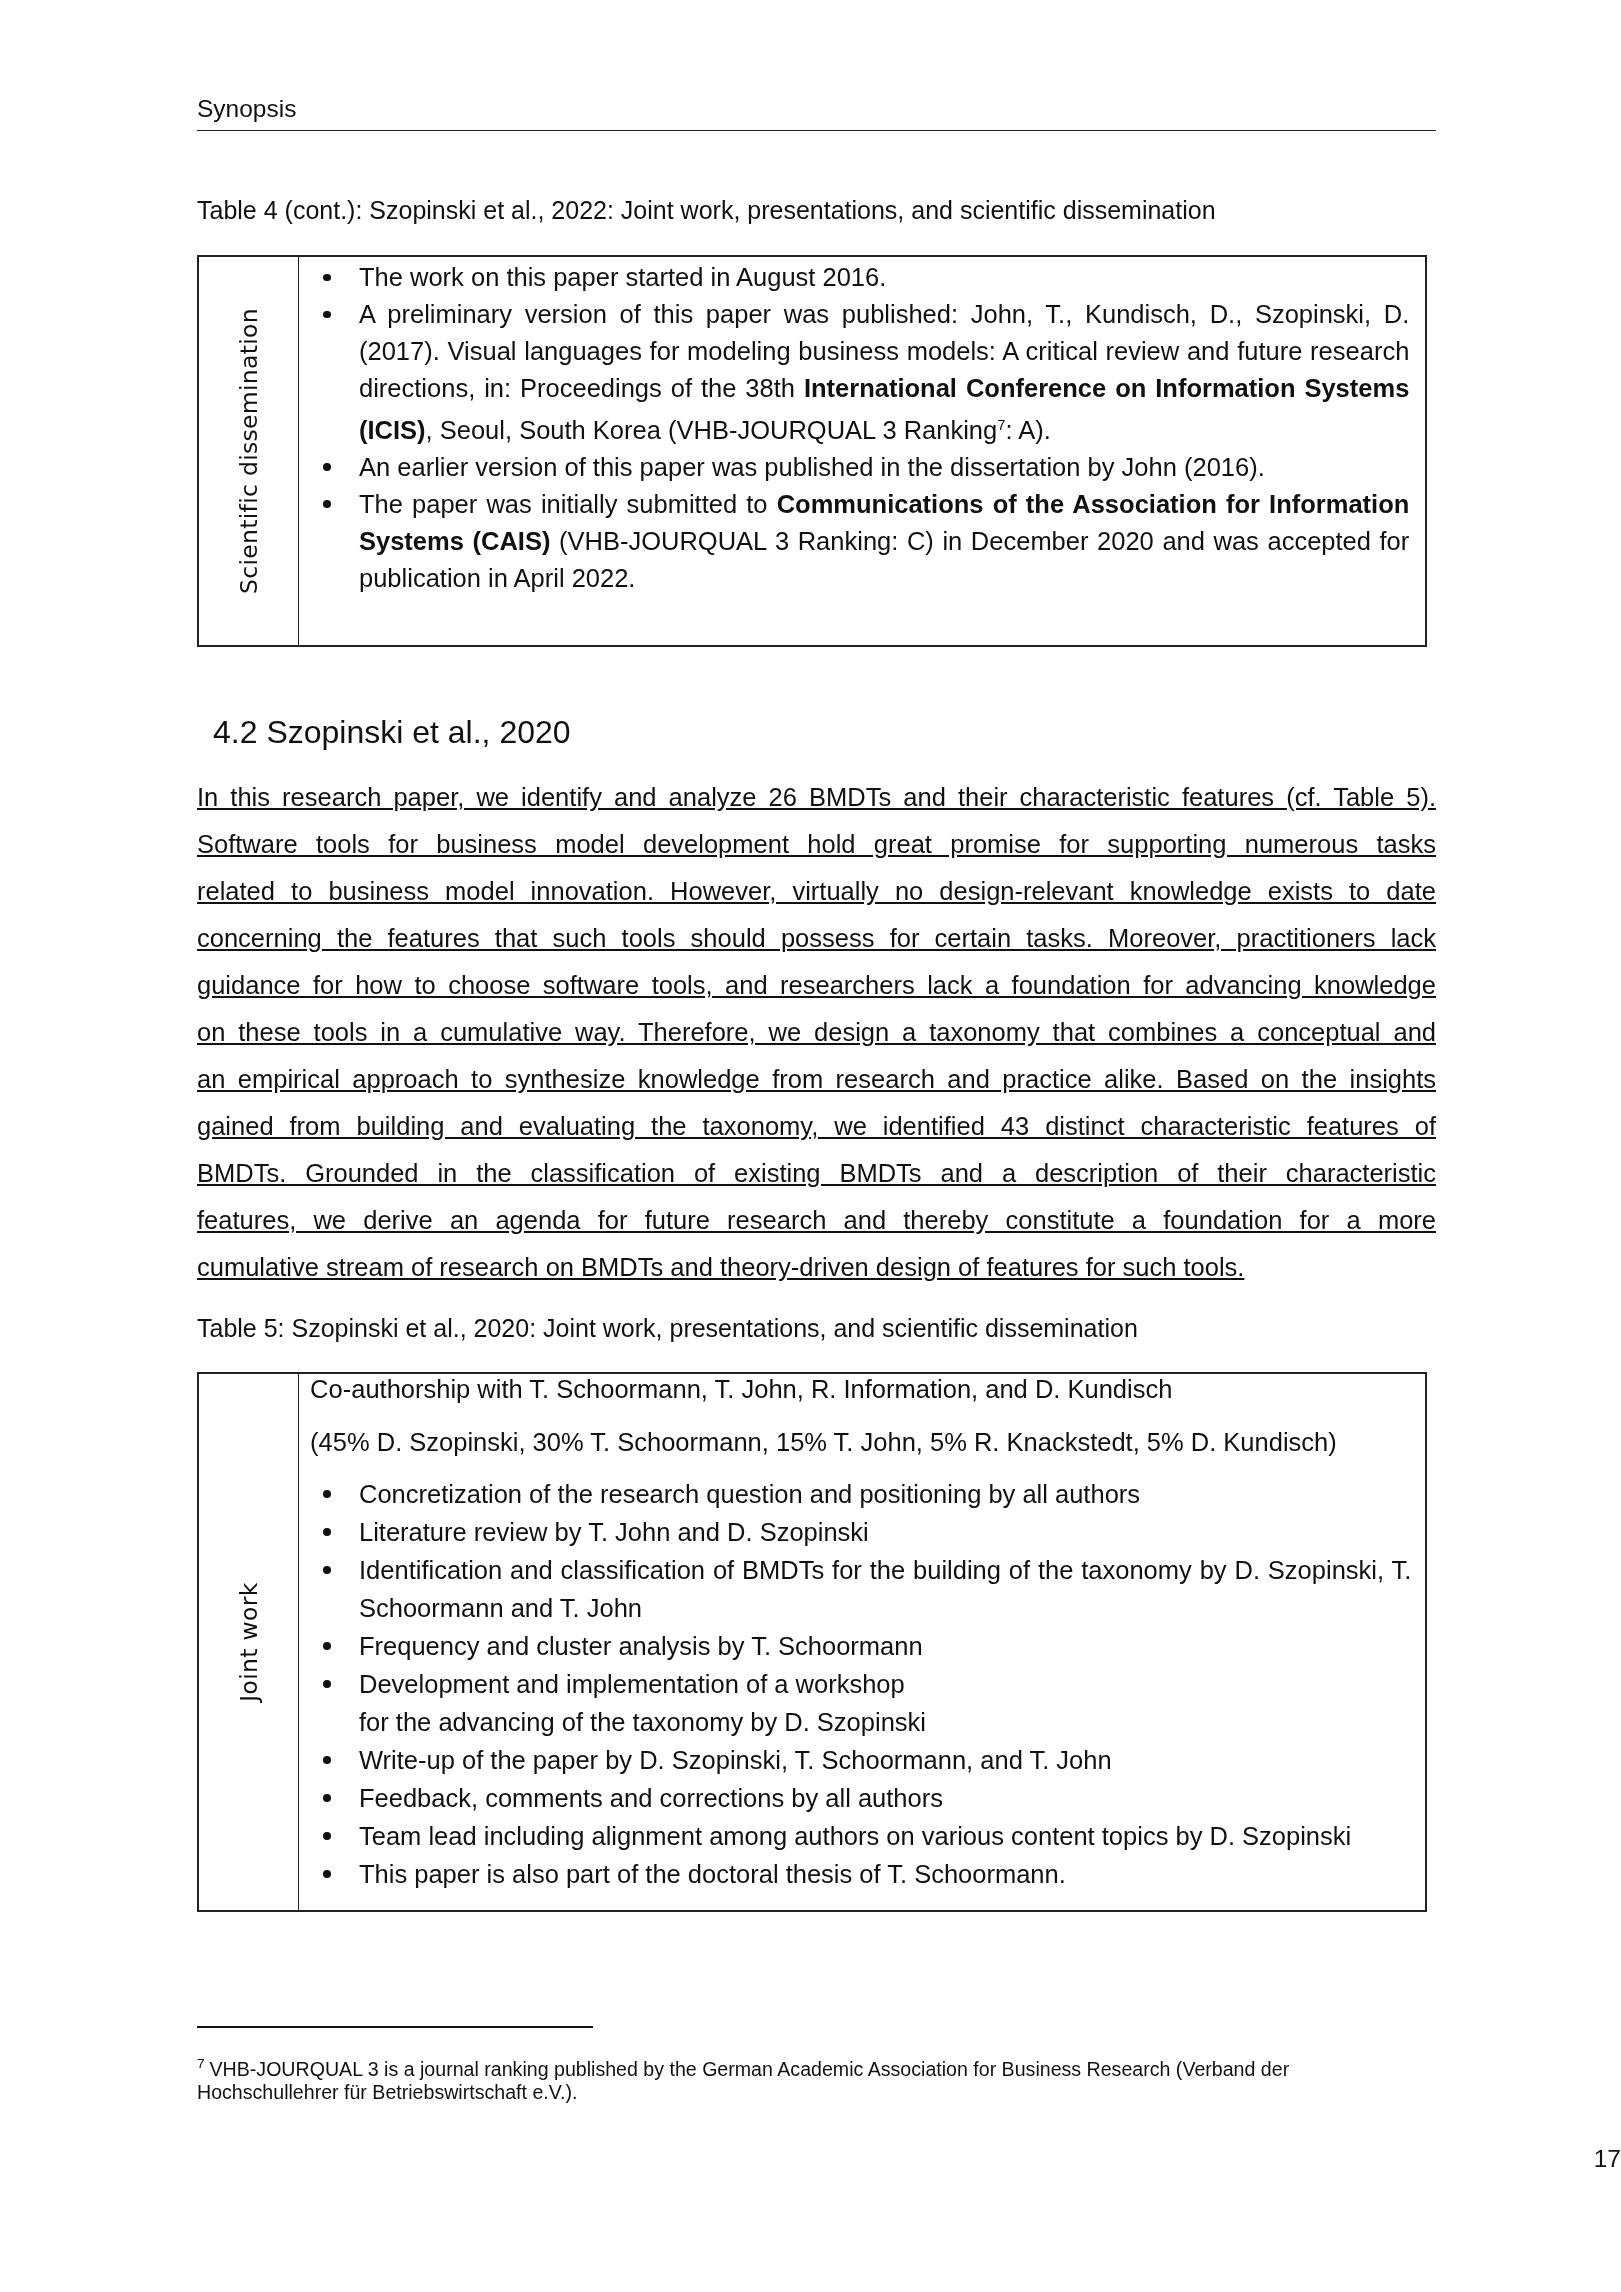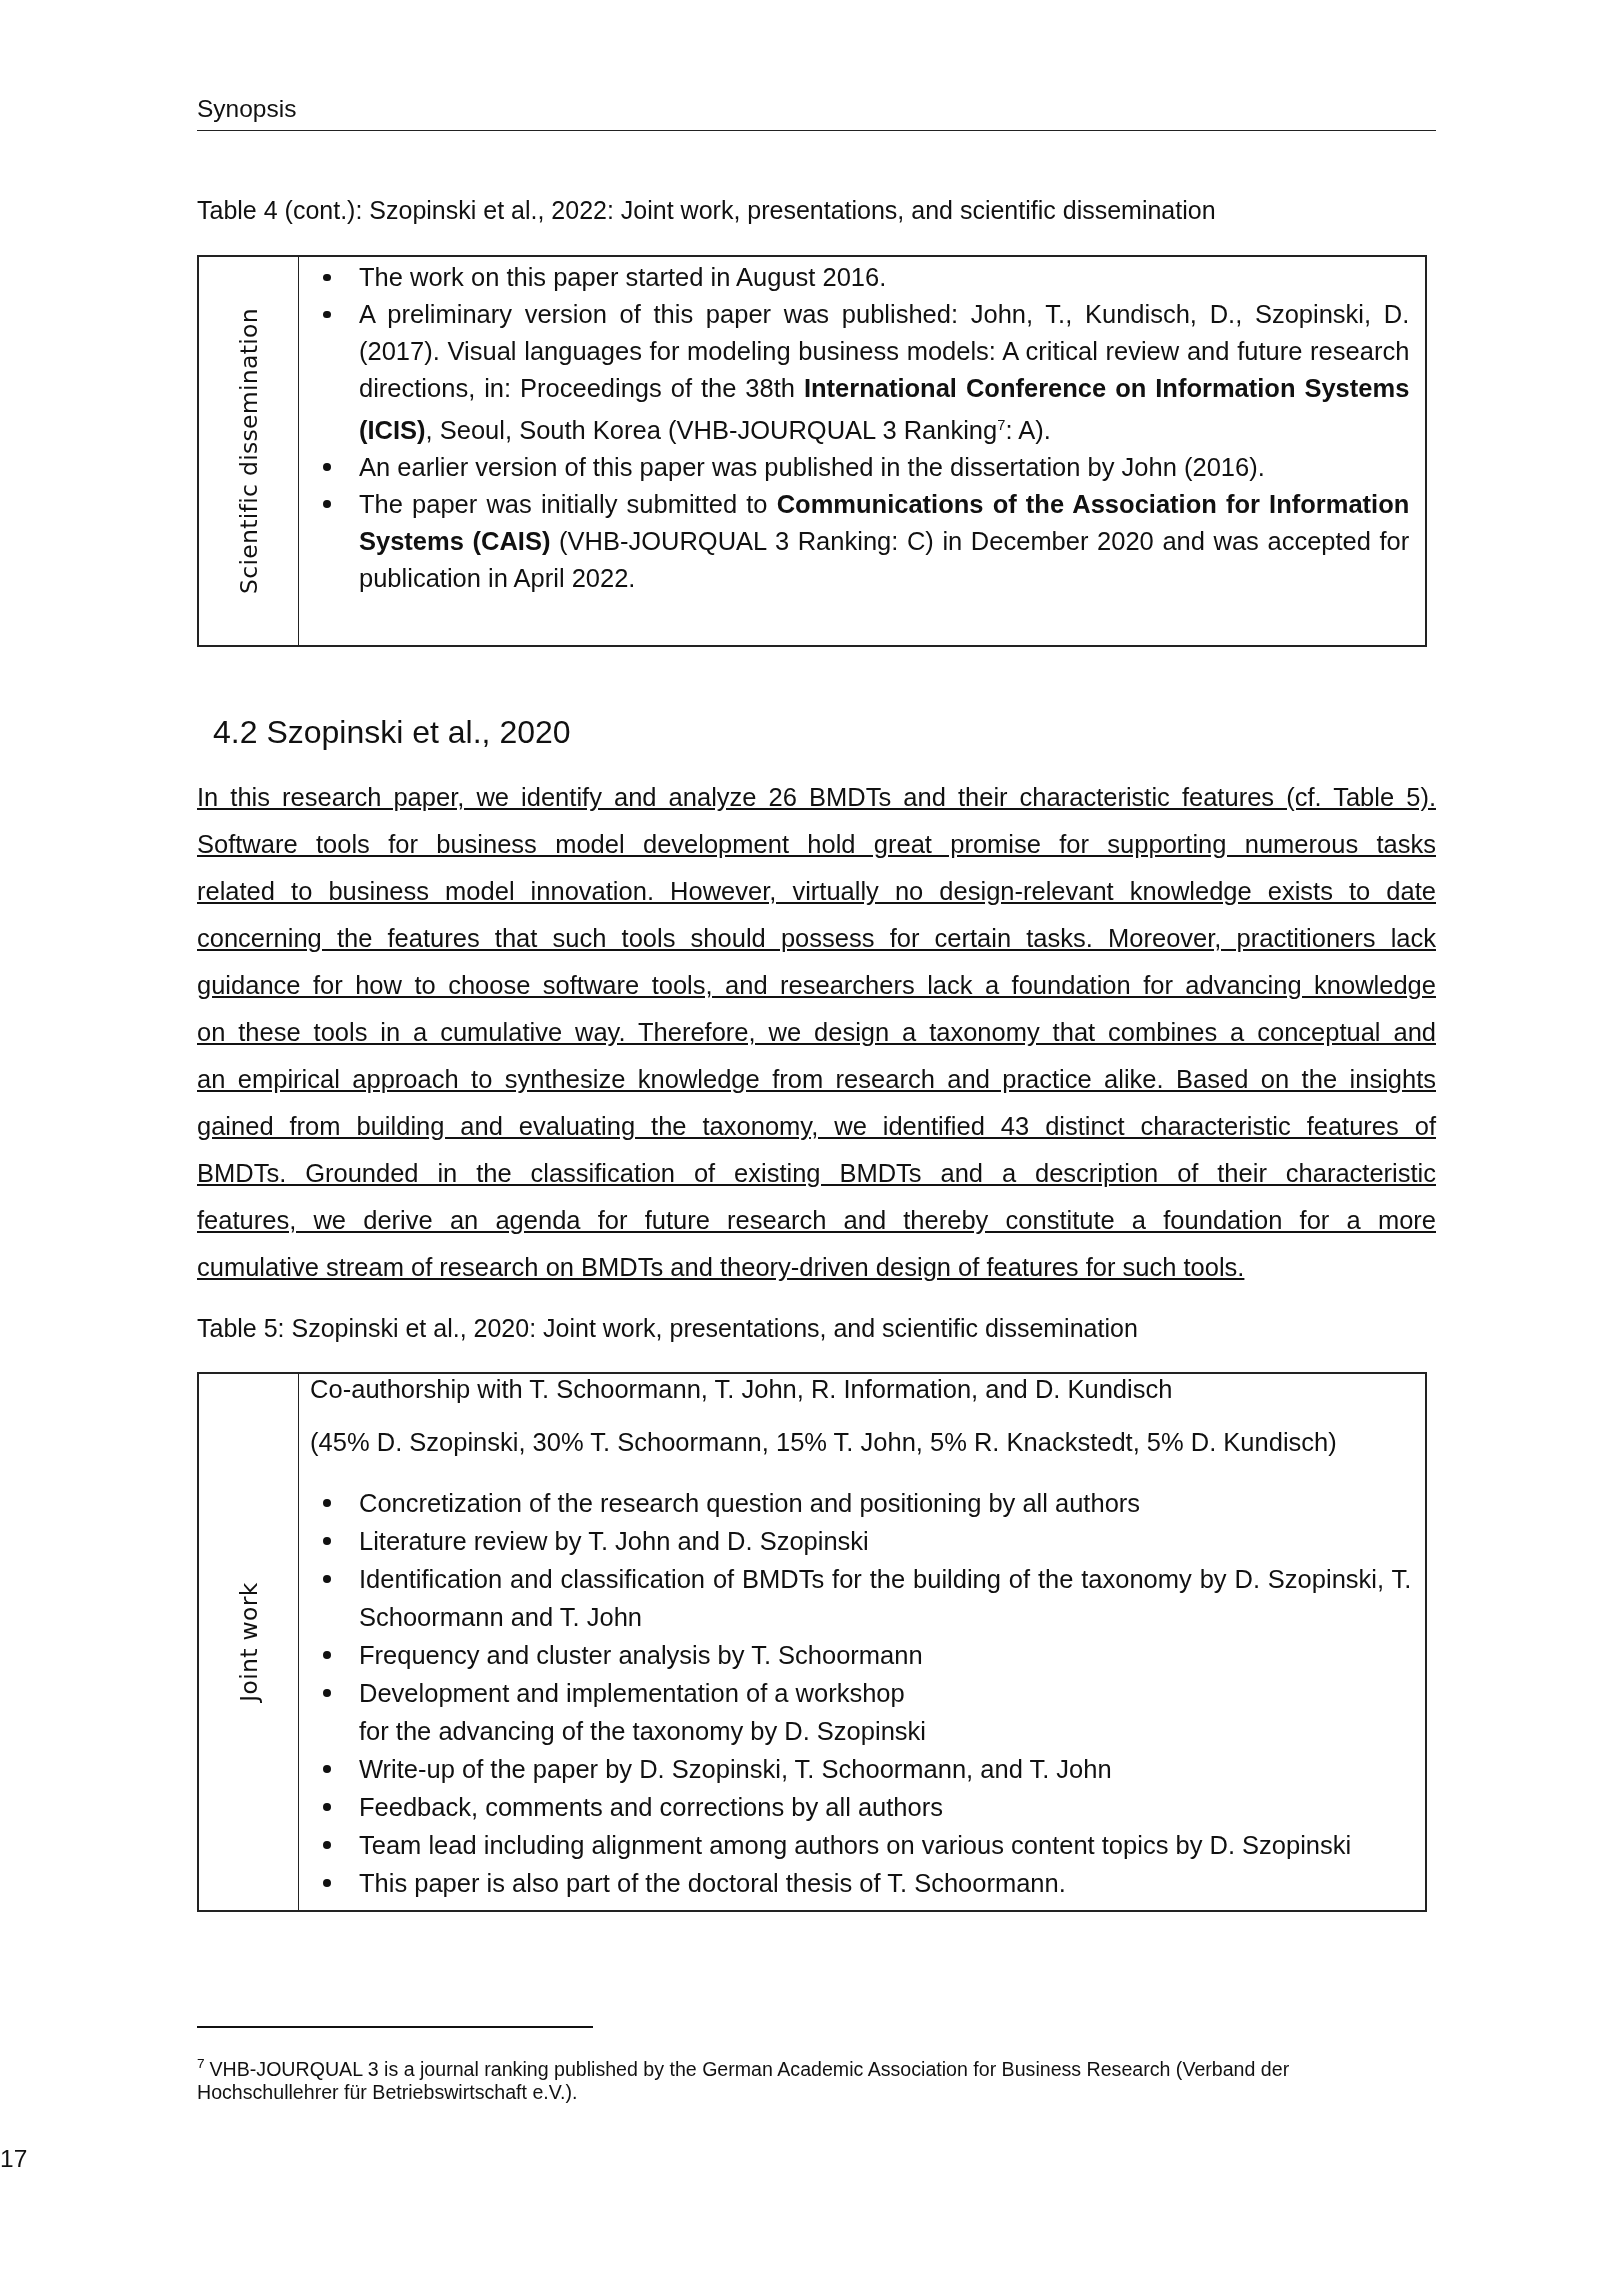--- a/index.html
+++ b/index.html
@@ -48,21 +48,21 @@
     .body-text {
       left: 197px; top: 774px; width: 1239px; font-size: 25.5px; line-height: 47px;
       text-align: justify;
       text-decoration: underline;
     }
     .body-text .line { display: block; text-align: justify; text-align-last: justify; height: 47px; }
     .body-text .line.last { text-align-last: left; }
     .fn-rule { left: 197px; top: 2026px; width: 396px; border-top: 2px solid #111; }
     .footnote { left: 197px; top: 2052px; width: 1239px; font-size: 19.6px; line-height: 23.5px; }
     .footnote sup { font-size: 13.7px; vertical-align: 7.8px; margin-right: 4.9px; }
-    .page-num { left: 0; width: 1621px; top: 2145px; text-align: left; font-size: 24.5px; }
+    .page-num { left: 0; width: 1621px; top: 2145px; text-align: right; font-size: 24.5px; }
     sup.r { font-size: 14.7px; vertical-align: 8.8px; }
   </style>
 </head>
 <body>
 
 <div class="abs running-head">Synopsis</div>
 <div class="abs head-rule"></div>
 
 <div class="abs caption" style="top:196px;">Table 4 (cont.): Szopinski et al., 2022: Joint work, presentations, and scientific dissemination</div>
 <div class="abs table-box t4" style="top:255px; height:392px;">
@@ -95,21 +95,21 @@
 </div>
 
 <div class="abs caption" style="top:1314px;">Table 5: Szopinski et al., 2020: Joint work, presentations, and scientific dissemination</div>
 <div class="abs table-box t5" style="top:1372px; height:540px;">
   <div class="side">
     <span>Joint work</span>
   </div>
   <div class="cell" style="top:-2px; left:115px; right:13.7px;">
     <div style="font-size:25.5px; line-height:35px; margin-left:-3.9px;">Co-authorship with T. Schoormann, T. John, R. Information, and D. Kundisch</div>
     <div style="font-size:25.5px; line-height:35px; margin-top:17.6px; margin-left:-3.9px;">(45% D. Szopinski, 30% T. Schoormann, 15% T. John, 5% R. Knackstedt, 5% D. Kundisch)</div>
-    <ul class="bul" style="margin-top:24px;">
+    <ul class="bul" style="margin-top:15px;">
       <li>Concretization of the research question and positioning by all authors</li>
       <li>Literature review by T. John and D. Szopinski</li>
       <li>Identification and classification of BMDTs for the building of the taxonomy by D. Szopinski, T. Schoormann and T. John</li>
       <li>Frequency and cluster analysis by T. Schoormann</li>
       <li><span>Development and implementation of a workshop</span><br><span>for the advancing of the taxonomy by D. Szopinski</span></li>
       <li>Write-up of the paper by D. Szopinski, T. Schoormann, and T. John</li>
       <li>Feedback, comments and corrections by all authors</li>
       <li>Team lead including alignment among authors on various content topics by D. Szopinski</li>
       <li>This paper is also part of the doctoral thesis of T. Schoormann.</li>
     </ul>

